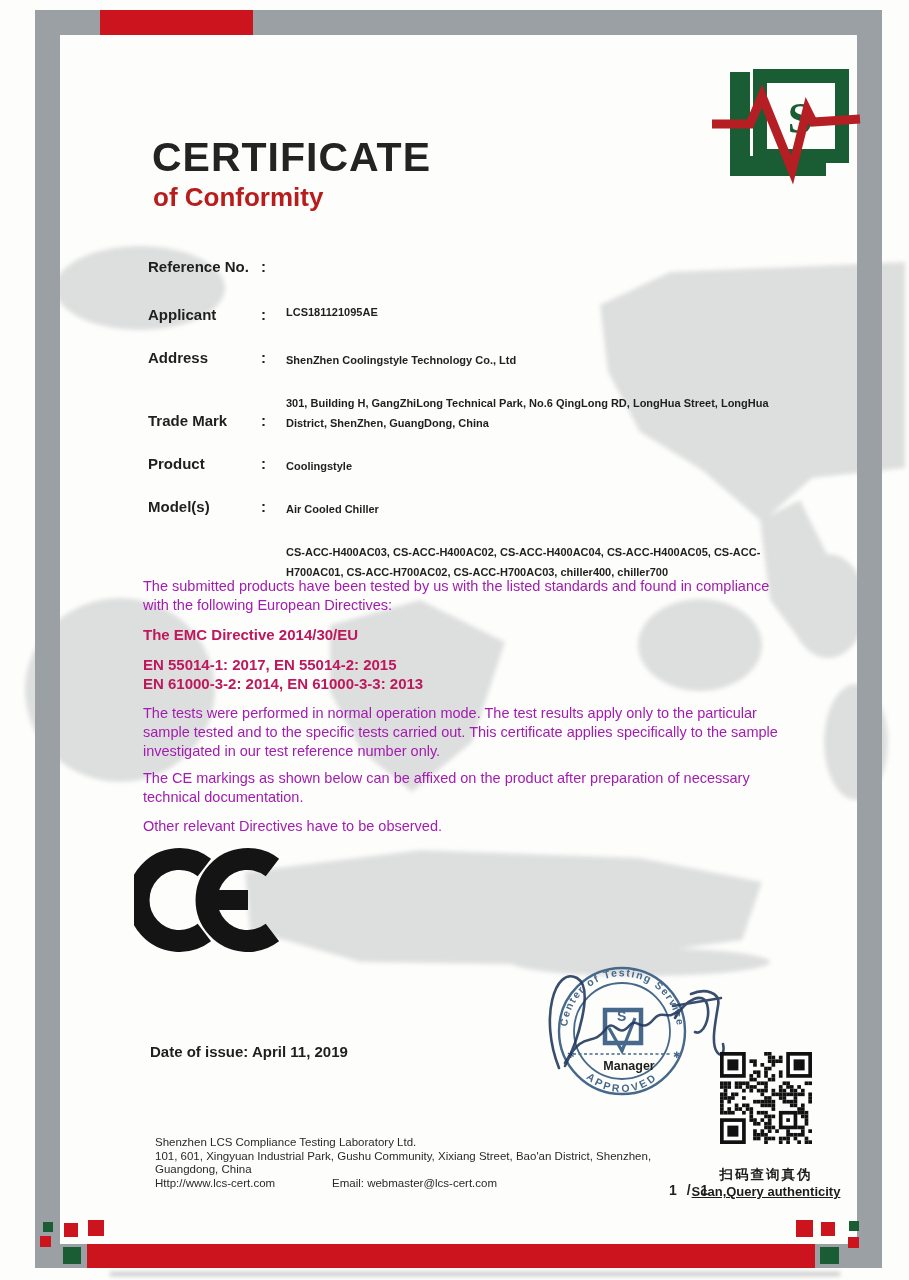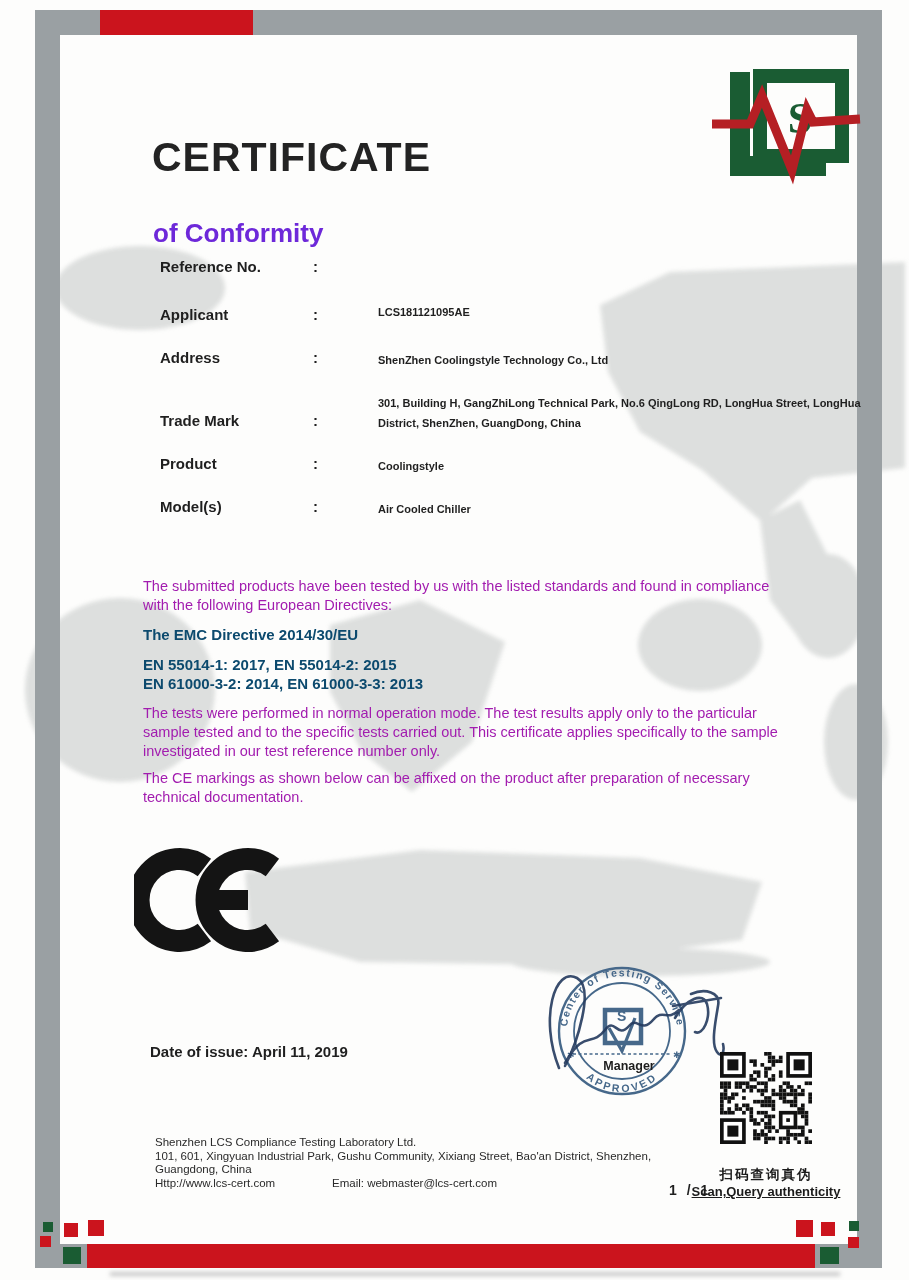--- a/index.html
+++ b/index.html
@@ -19,29 +19,29 @@
   .accent { position:absolute; z-index:3; }
   .red   { background:#cb141d; }
   .green { background:#1a5c33; }
   .blurred { filter:blur(0.6px); }
 
   
   #content { position:absolute; left:0; top:0; width:909px; height:1280px; z-index:4; }
   .abs { position:absolute; }
 
   .title-main { left:152px; top:134px; font-size:41px; font-weight:700; letter-spacing:1px; color:#232323; }
-  .title-sub  { left:153px; top:182px; font-size:26px; font-weight:700; color:#6d28d9;margin-top:36px; }
-
-  .field-row { position:absolute; left:160px; display:flex; width:650px;gap:40px; }
+  .title-sub  { left:153px; top:182px; font-size:26px; font-weight:700; color:#b91c1c; }
+
+  .field-row { position:absolute; left:148px; display:flex; width:650px; }
   .f-label { width:113px; font-size:15px; font-weight:700; flex:none; }
   .f-colon { width:25px;  font-size:15px; font-weight:700; flex:none; }
   .f-value { width:506px; font-size:11px; font-weight:700; line-height:20px; flex:none;margin-top:44px; }
 
   .para { position:absolute; left:143px; width:642px; font-size:14.5px; line-height:19px; color:#a21caf; }
-  .bold-line { position:absolute; left:143px; font-size:15px; font-weight:700; color:#0c4a6e; }
+  .bold-line { position:absolute; left:143px; font-size:15px; font-weight:700; color:#be185d; }
 
   .date-line { left:150px; top:1043px; font-size:15px; font-weight:700; }
 
   .qr-wrap { left:690px; top:1052px; width:152px; text-align:center; }
   .qr-zh { font-size:13.5px; font-weight:700; margin-top:18px; letter-spacing:2px; color:#1b1b1b; }
   .qr-en { font-size:13px; font-weight:700; color:#1b1b1b;text-decoration:underline; }
 
   .page-num { left:648px; top:1182px; font-size:14px; font-weight:700; letter-spacing:3px;margin-left:21px; }
 
   .footer { left:155px; top:1136px; width:560px; font-size:11.5px; line-height:13.5px; color:#2a2a2a; }
@@ -130,28 +130,30 @@
       <div class="f-value">Coolingstyle</div>
     </div>
     <div class="field-row" style="top:455px;">
       <div class="f-label">Product</div>
       <div class="f-colon">:</div>
       <div class="f-value">Air Cooled Chiller</div>
     </div>
     <div class="field-row" style="top:498px;">
       <div class="f-label">Model(s)</div>
       <div class="f-colon">:</div>
+      <div class="f-value">CS-ACC-H400AC03, CS-ACC-H400AC02, CS-ACC-H400AC04, CS-ACC-H400AC05, CS-ACC-H700AC01, CS-ACC-H700AC02, CS-ACC-H700AC03, chiller400, chiller700</div>
     </div>
 
     <div class="para" style="top:577px;">The submitted products have been tested by us with the listed standards and found in compliance with the following European Directives:</div>
     <div class="bold-line" style="top:626px;">The EMC Directive 2014/30/EU</div>
     <div class="bold-line" style="top:656px;text-align:center;">EN 55014-1: 2017, EN 55014-2: 2015</div>
     <div class="bold-line" style="top:675px;">EN 61000-3-2: 2014, EN 61000-3-3: 2013</div>
     <div class="para" style="top:704px;">The tests were performed in normal operation mode. The test results apply only to the particular sample tested and to the specific tests carried out. This certificate applies specifically to the sample investigated in our test reference number only.</div>
     <div class="para" style="top:769px;">The CE markings as shown below can be affixed on the product after preparation of necessary technical documentation.</div>
+    <div class="para" style="top:817px;">Other relevant Directives have to be observed.</div>
 
     <svg class="abs" style="left:134px;top:846px;" width="150" height="108" viewBox="0 0 150 108">
       <path d="M 70.4 21.4 A 41 41 0 1 0 70.4 86.6" fill="none" stroke="#141414" stroke-width="22"></path>
       <path d="M 138.4 21.4 A 41 41 0 1 0 138.4 86.6" fill="none" stroke="#141414" stroke-width="22"></path>
       <line x1="79" y1="54" x2="114" y2="54" stroke="#141414" stroke-width="20"></line>
     </svg>
 
     <svg class="abs" style="left:525px;top:948px;overflow:visible;" width="220" height="175" viewBox="0 0 220 175">
       <defs>
         <path id="arcTop" d="M 42.8 92.6 A 55 55 0 1 1 151.2 92.6"></path>

